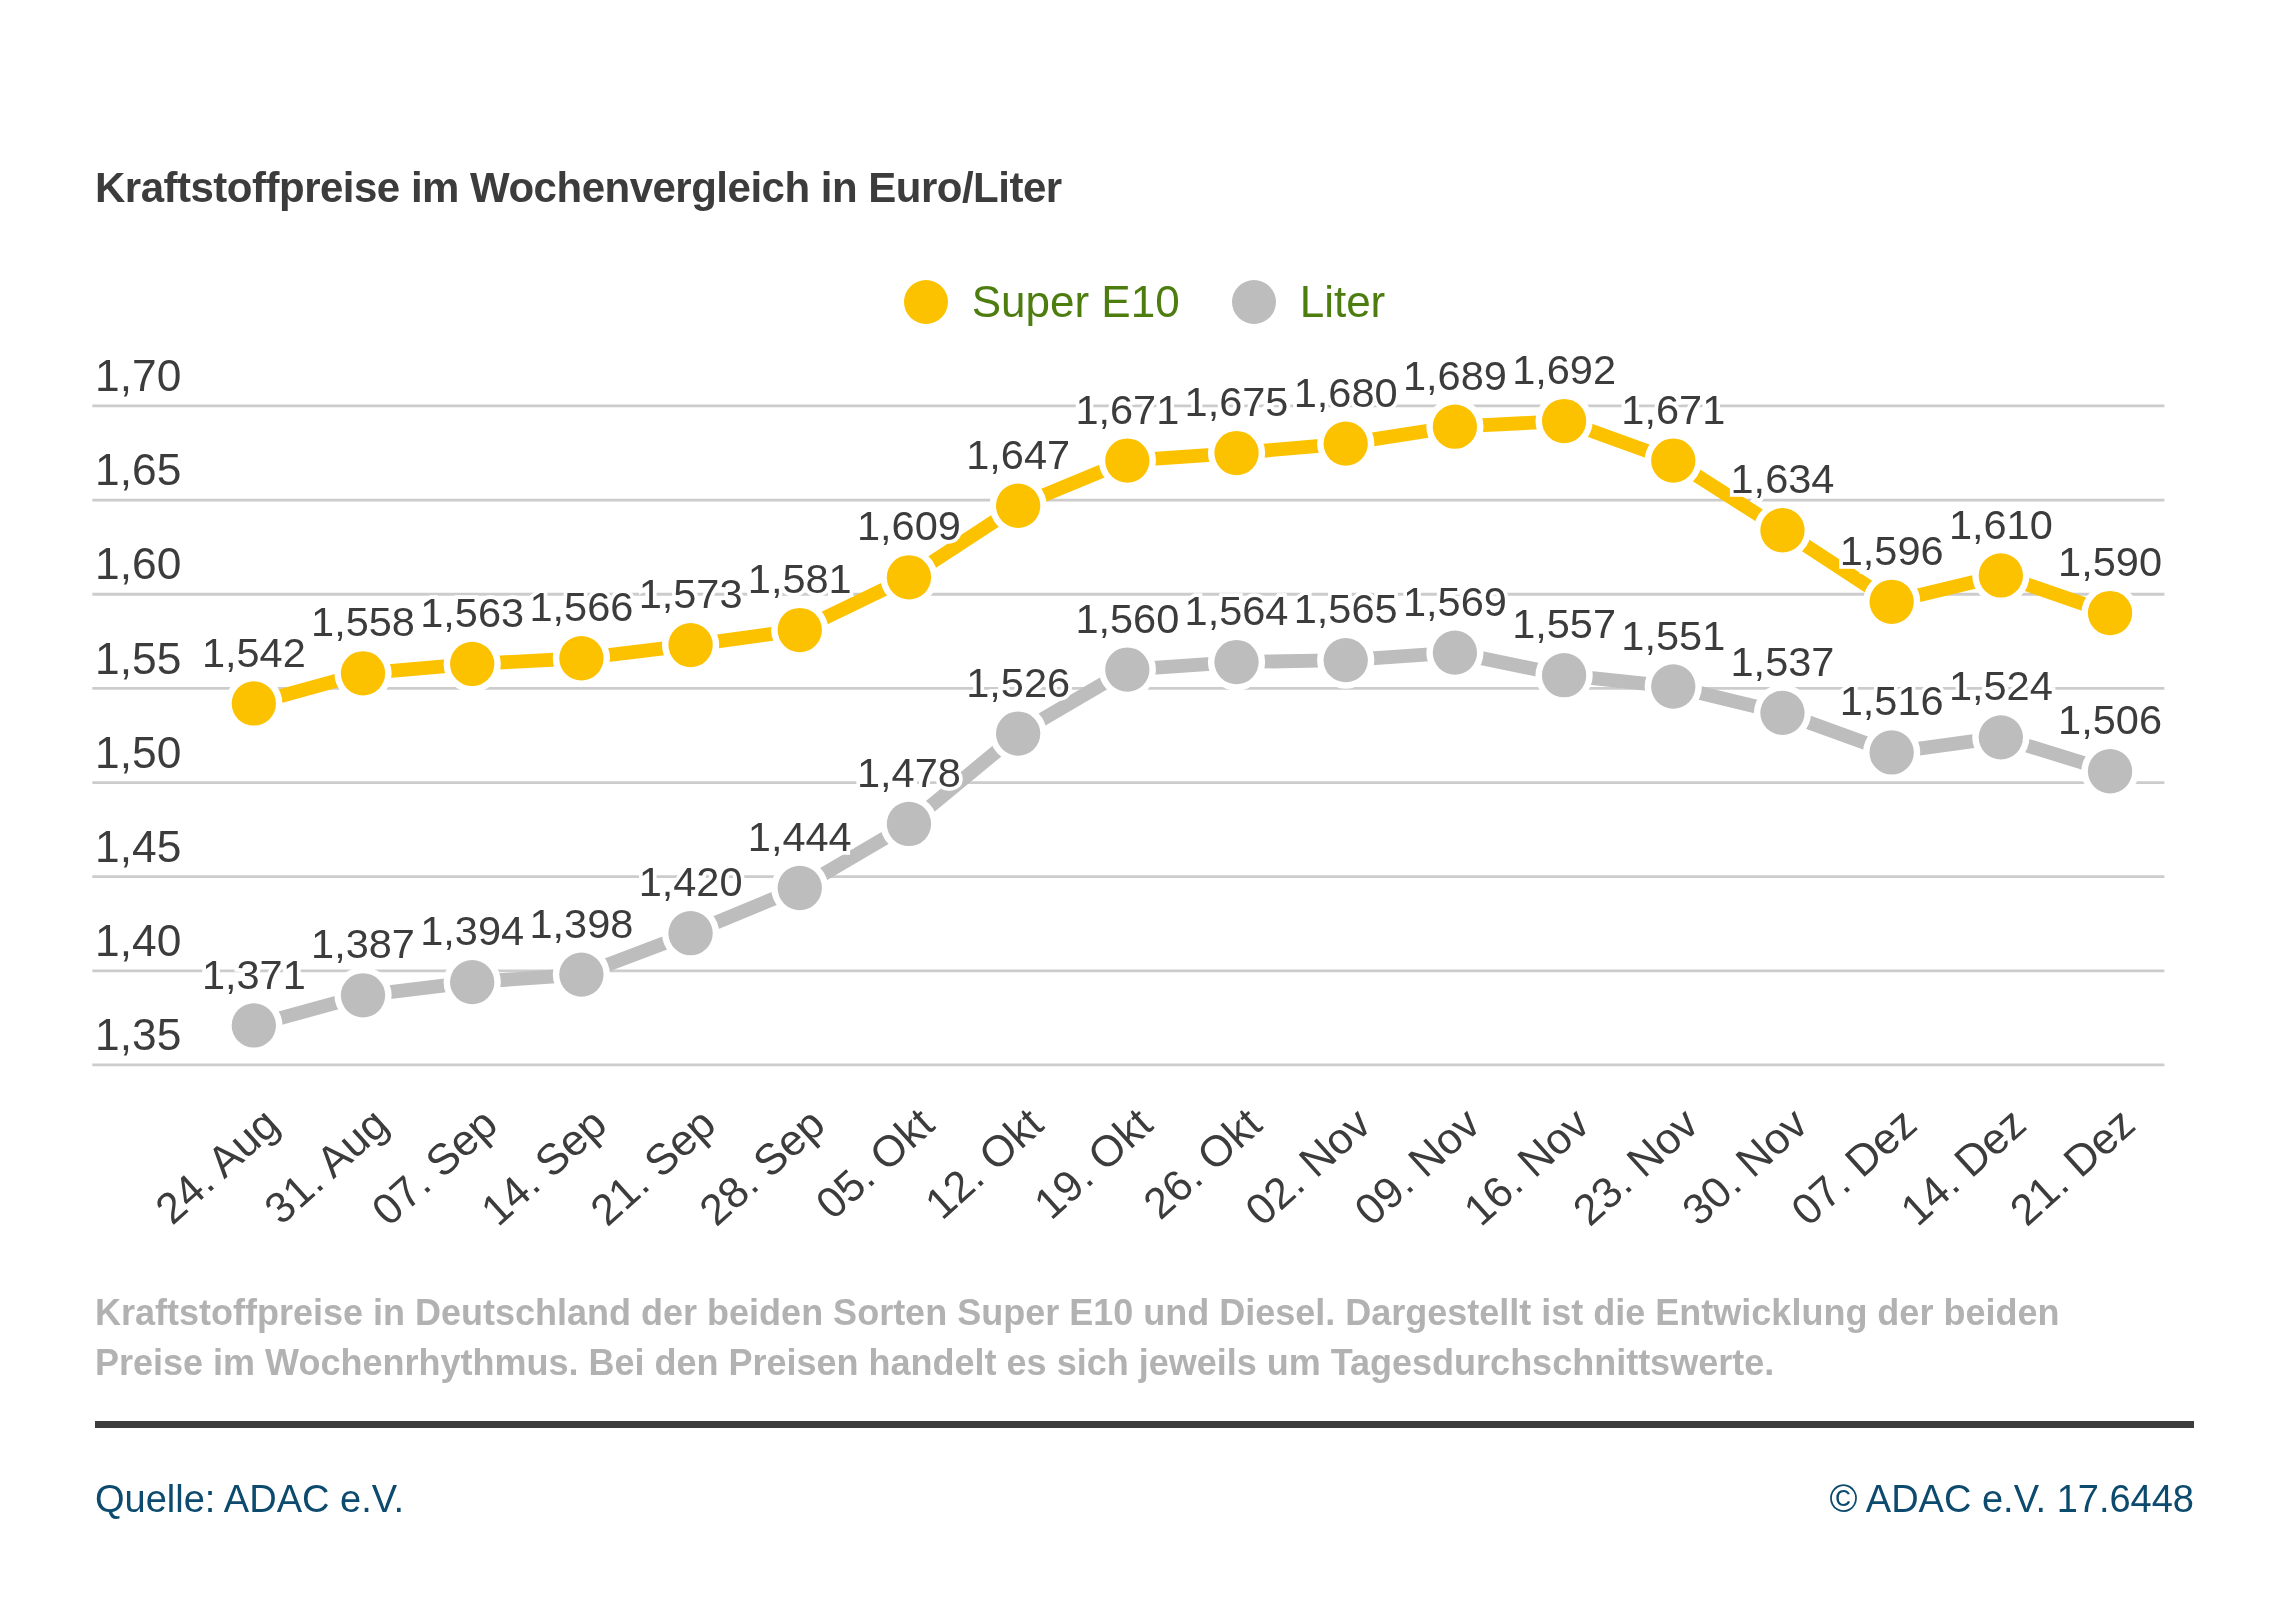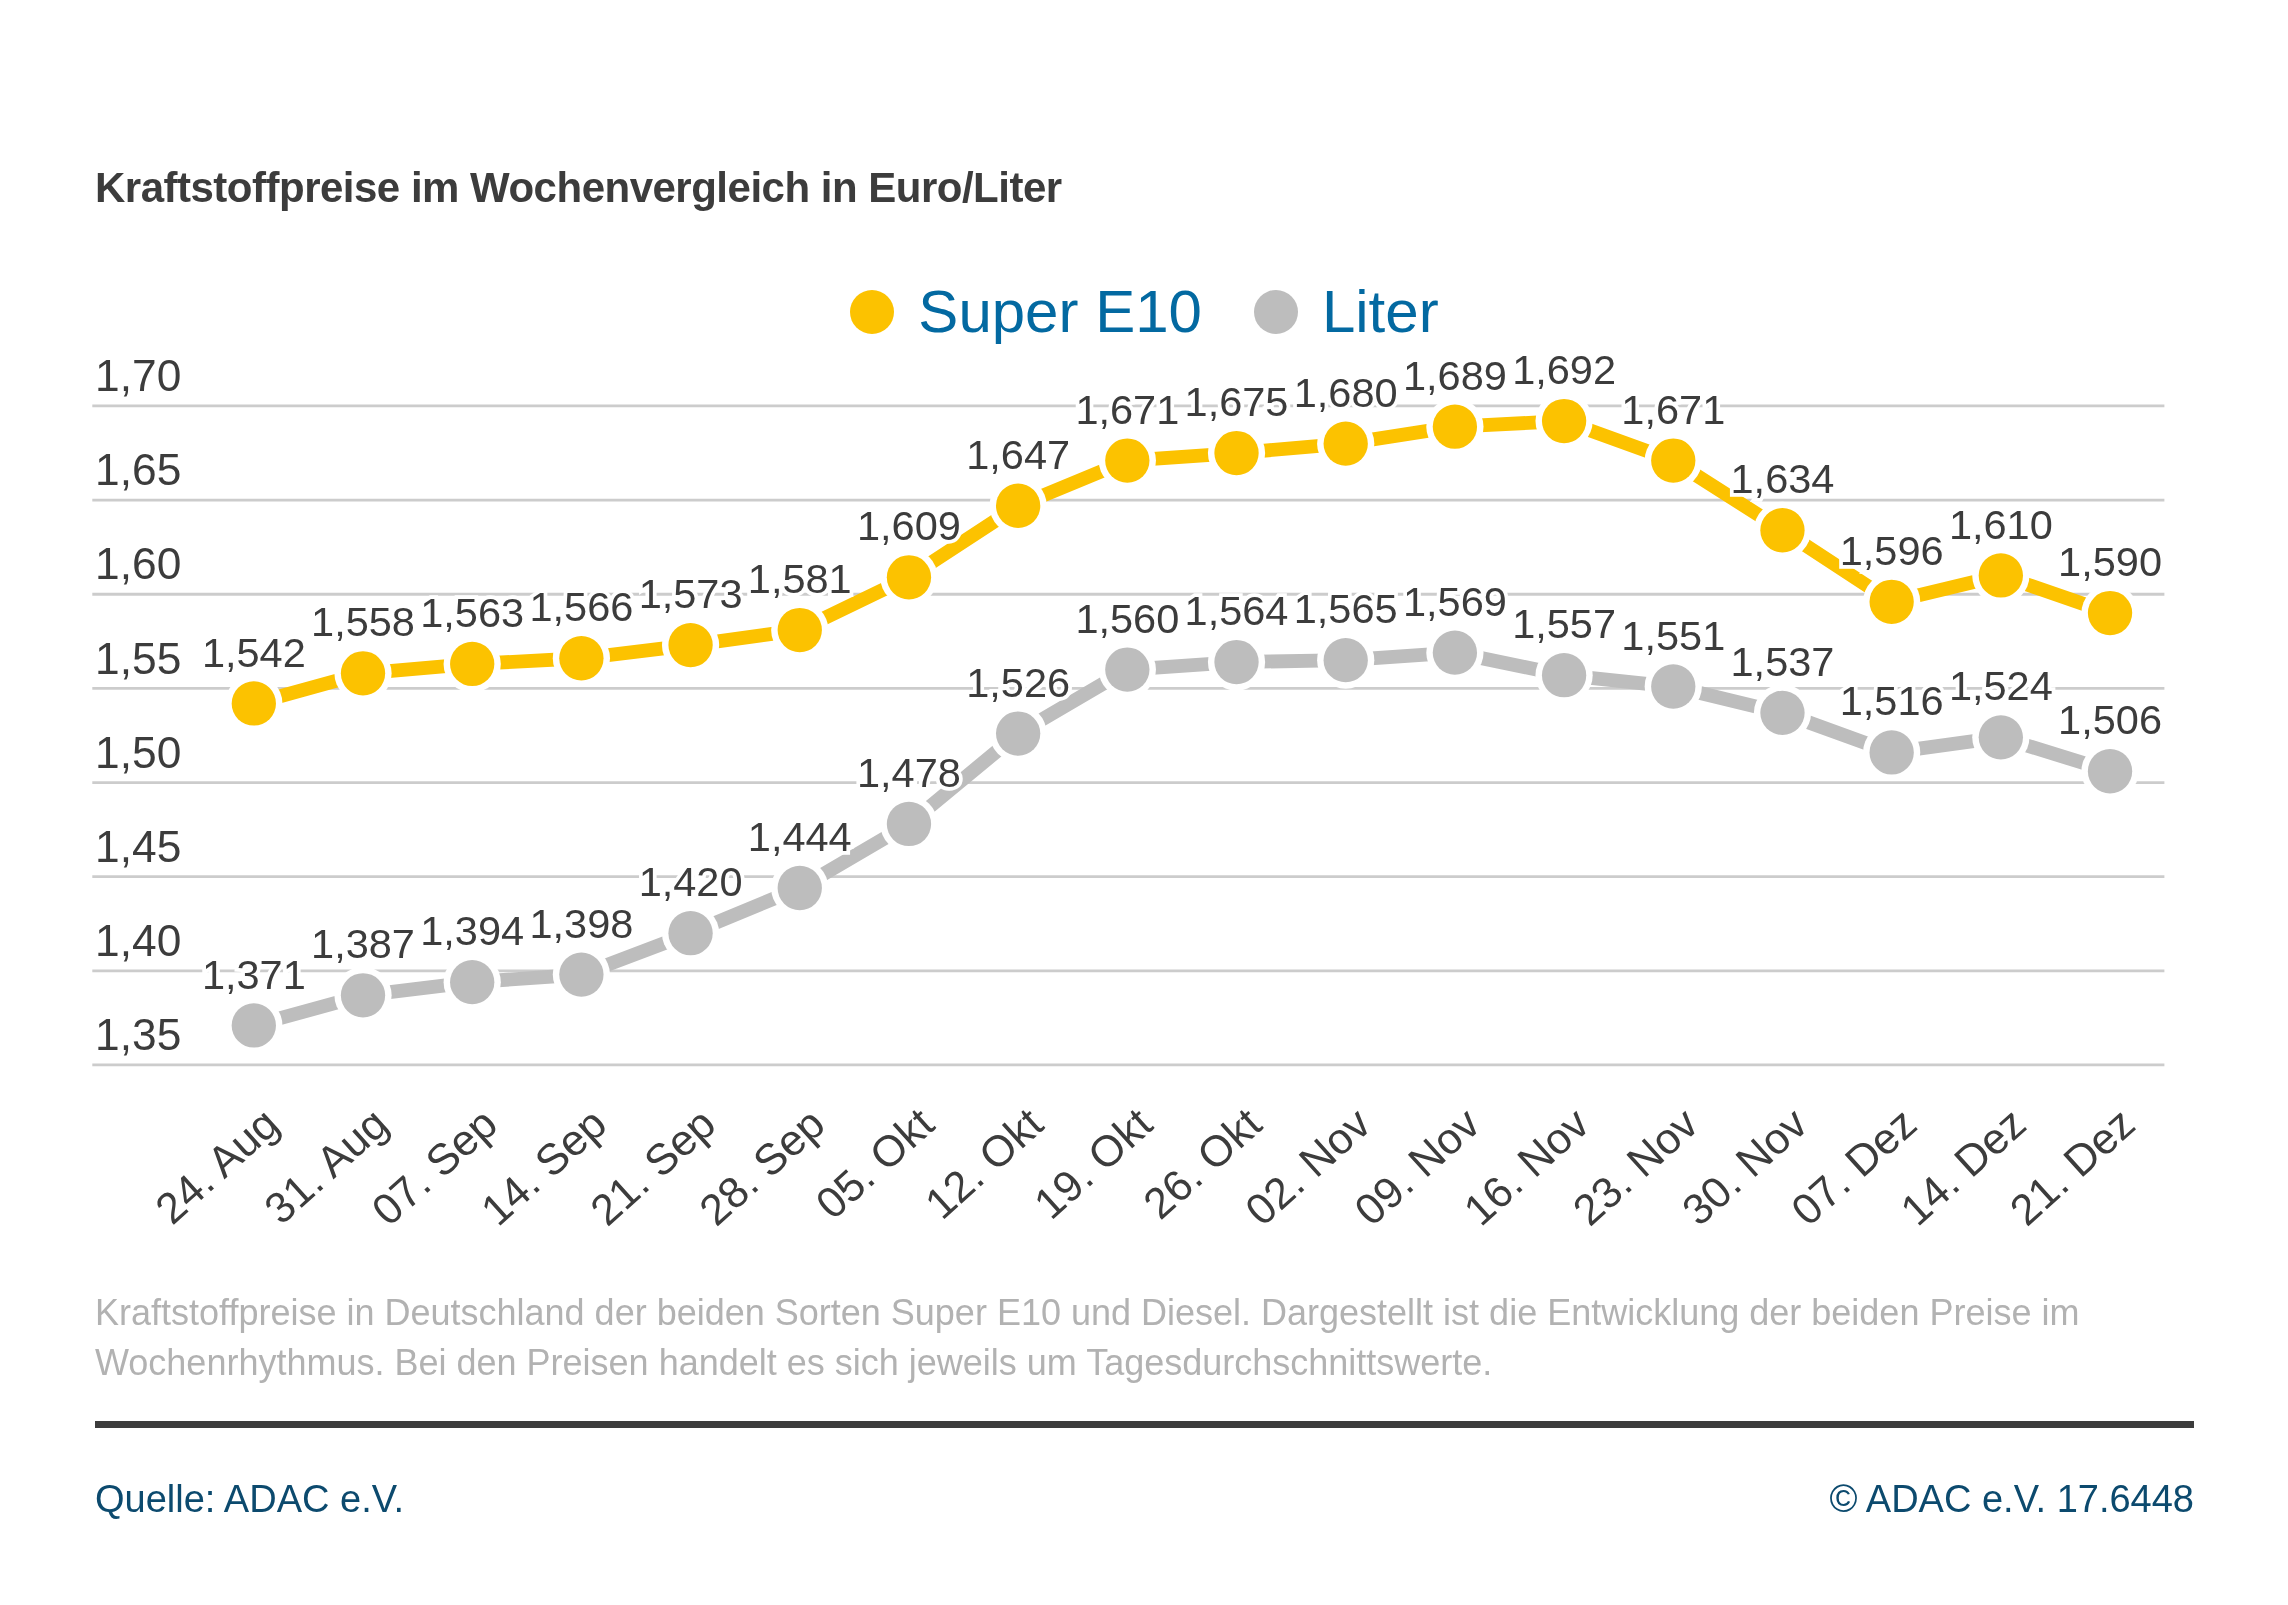--- a/index.html
+++ b/index.html
@@ -2,23 +2,23 @@
 <html style="font-size:14.8px"><head>
 <meta charset="utf-8">
 <style>
   html,body{margin:0;padding:0;background:#ffffff;}
   body{font-family:"Liberation Sans", sans-serif; color:#3c3c3c;}
   .page{position:relative;width:2289px;height:1606px;background:#ffffff;overflow:hidden;margin-top:46px;}
   .title{position:absolute;left:95px;top:118px;font-size:42px;font-weight:700;letter-spacing:-0.5px;color:#3c3c3c;}
   .legend{position:absolute;left:0;top:231px;width:2289px;display:flex;justify-content:center;align-items:center;gap:52px;}
   .legend-item{display:flex;align-items:center;gap:24px;}
   .legend-swatch{width:44px;height:44px;border-radius:50%;}
-  .legend-label{font-size:60px;color:#0369a1;}
+  .legend-label{font-size:44px;color:#4d7c0f;}
   .chart-svg{position:absolute;left:0;top:0;}
-  .caption{position:absolute;left:95px;top:1242px;width:1994px;font-size:36px;line-height:1.4;color:#b2b2b2;}
+  .caption{position:absolute;left:95px;top:1242px;width:1994px;font-size:36px;line-height:1.4;color:#b2b2b2;font-weight:bold;}
   .rule{position:absolute;left:95px;top:1375px;width:2099px;height:6.5px;background:#3c3c3c;}
   .footer{position:absolute;left:95px;top:1432px;width:2099px;display:flex;justify-content:space-between;font-size:38px;color:#0c4a6e;}
 </style>
 </head>
 <body>
 
 <div class="page">
 
   <div class="title">Kraftstoffpreise im Wochenvergleich in Euro/Liter</div>
 

